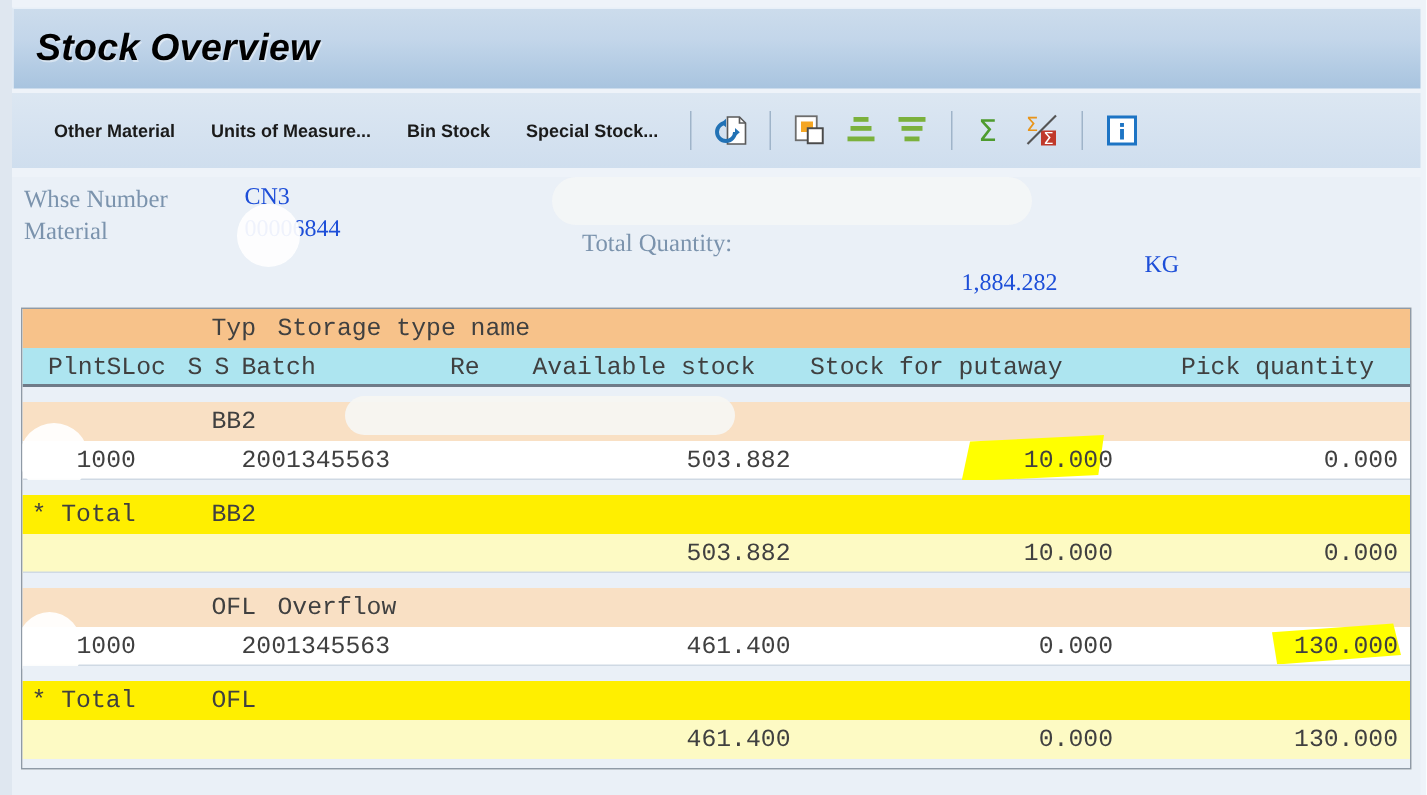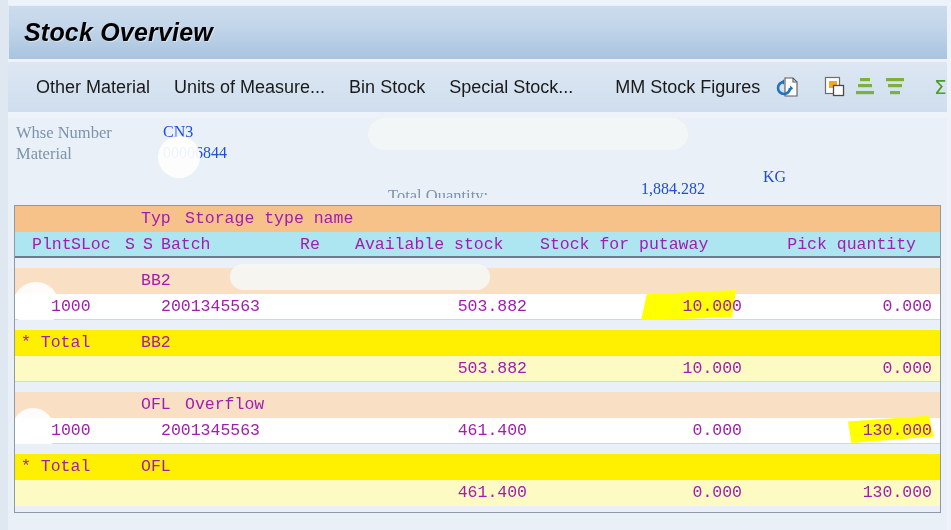--- a/index.html
+++ b/index.html
@@ -45,27 +45,28 @@
     position: absolute;
     left: 8px; top: 62px;
     width: 939px; height: 50px;
     background: linear-gradient(to bottom, #dce7f2 0%, #d5e2f0 55%, #cfdeee 100%);
     display: flex;
     align-items: center;
     padding-left: 16px;
     gap: 0px;
   }
   .tb-btn {
-    font-size: 18px;
+    font-size: 12px;
     color: #1a1a1a;
     padding: 4px 11px;
     white-space: nowrap;
     cursor: default;
     border: 1px solid transparent;
     border-radius: 3px;
+    font-weight: bold;
   }
   .tb-sep {
     width: 1px;
     height: 26px;
     background: #9fb4c9;
     margin: 0 9px;
   }
   .tb-icon {
     width: 30px; height: 30px;
     display: flex;
@@ -87,21 +88,21 @@
   }
   .info-row { position: absolute; white-space: pre; }
   .lbl { color: #7b93ad; font-size: 16.5px; }
   .val { color: #1d4ed8; font-size: 16px; }
 
   #whse-label   { left: 8px;  top: 5px; }
   #whse-value   { left: 155px; top: 5px; }
   #mat-label    { left: 8px;  top: 26px; }
   #mat-value    { left: 155px; top: 26px; }
   #desc-value   { left: 380px; top: 26px; color: #8c8c8c; font-size: 15px; }
-  #tq-label     { left: 380px; top: 68px; }
+  #tq-label     { left: 380px; top: 34px; }
   #tq-value     { left: 633px; top: 50px; margin-top: 12px; }
   #tq-uom       { left: 755px; top: 50px; }
 
   
   .smudge {
     position: absolute;
     background: #ffffff;
     border-radius: 50%;
     opacity: 0.93;
     filter: blur(0.4px);
@@ -136,21 +137,21 @@
   .row { position: relative; white-space: pre; height: 26px; }
 
   .bg-orange  { background: #f7c28a; }
   .bg-cyan    { background: #ade5f0; }
   .bg-peach   { background: #f9e0c4; }
   .bg-white   { background: #ffffff; }
   .bg-yellow  { background: #ffef00; }
   .bg-ylight  { background: #fdfac4; }
   .bg-gap     { background: #eaf0f7; height: 10px; }
 
-  .c { position: absolute; top: 3px; color: #a21caf; }
+  .c { position: absolute; top: 3px; color: #404040; }
 
   
   .col-typ     { left: 126px; }
   .col-stname  { left: 170px; }
   .col-plnt    { left: 17px; }
   .col-sloc    { left: 56px; }
   .col-s1      { left: 110px; }
   .col-s2      { left: 128px; }
   .col-batch   { left: 146px; }
   .col-re      { left: 285px; }
@@ -204,21 +205,20 @@
   <div class="titlebar">
     <div class="title-text">Stock Overview</div>
   </div>
 
   <div class="toolbar">
     <div class="tb-btn">Other Material</div>
     <div class="tb-btn">Units of Measure...</div>
     <div class="tb-btn">Bin Stock</div>
     <div class="tb-btn">Special Stock...</div>
     <div class="tb-sep"></div>
-    <div class="tb-btn">MM Stock Figures</div>
 
     <div class="tb-icon">
       <svg width="24" height="24" viewBox="0 0 24 24">
         <path d="M10 3 h8 l4 4 v14 h-12 z" fill="#ffffff" stroke="#5a5a5a" stroke-width="1.1"></path>
         <path d="M18 3 v4 h4" fill="none" stroke="#5a5a5a" stroke-width="1.1"></path>
         <path d="M9 7 a6 6 0 1 0 6 6" fill="none" stroke="#2272b5" stroke-width="2.6"></path>
         <path d="M9 4.2 l0 5.6 l-3.2 -2.8 z" fill="#2272b5"></path>
         <path d="M15 16 l0 -5.6 l3.2 2.8 z" fill="#2272b5"></path>
       </svg>
     </div>

